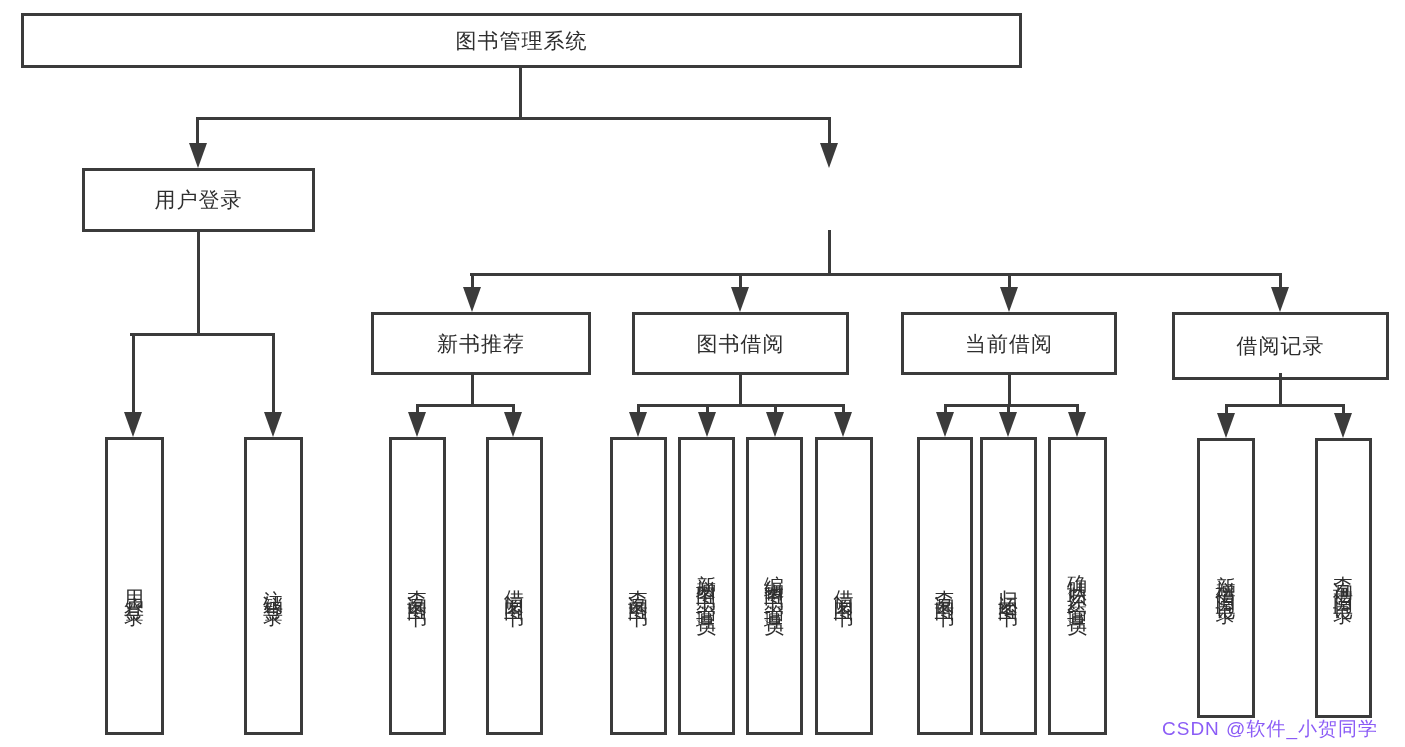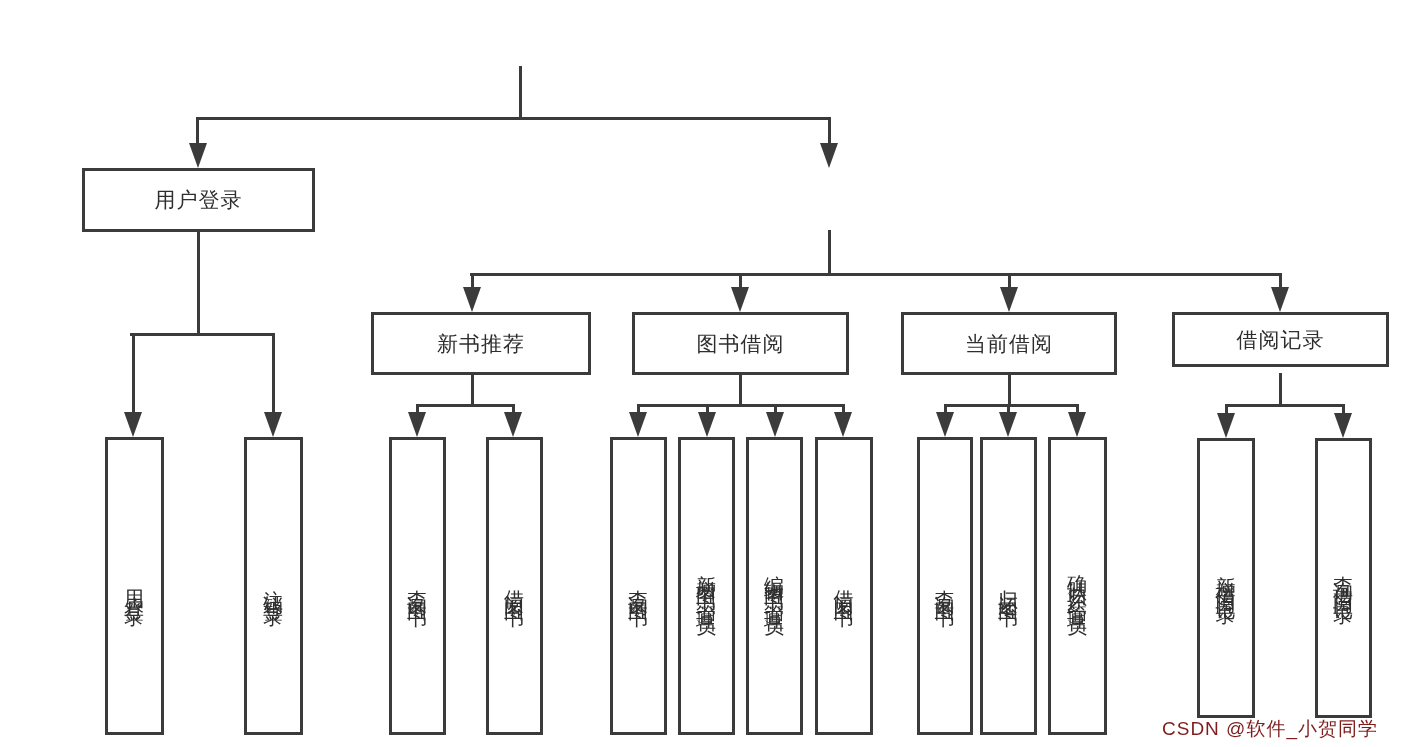--- a/index.html
+++ b/index.html
@@ -33,30 +33,31 @@
   .arrow{
     position:absolute;width:0;height:0;
     border-left:9px solid transparent;
     border-right:9px solid transparent;
     border-top:25px solid #3b3b3b;
   }
   .watermark{
     position:absolute;
     left:1162px;top:716px;
     font-size:19px;
-    color:#7f1d1d;
+    color:#8b5cf6;
     letter-spacing:1px;
     white-space:nowrap;
   }
 </style>
 </head>
 <body>
 
 <div id="canvas">
 
+  <div class="box hbox" style="left:21px;top:13px;width:1001px;height:55px;">图书管理系统</div>
 
   <div class="vline" style="left:519px;top:66px;height:52px;"></div>
   <div class="hline" style="left:196px;top:117px;width:635px;"></div>
   <div class="vline" style="left:196px;top:117px;height:29px;"></div>
   <div class="arrow" style="left:189px;top:143px;"></div>
   <div class="vline" style="left:828px;top:117px;height:29px;"></div>
   <div class="arrow" style="left:820px;top:143px;"></div>
 
   <div class="box hbox" style="left:82px;top:168px;width:233px;height:64px;">用户登录</div>
 
@@ -74,21 +75,21 @@
   <div class="vline" style="left:739px;top:273px;height:17px;"></div>
   <div class="arrow" style="left:731px;top:287px;"></div>
   <div class="vline" style="left:1008px;top:273px;height:17px;"></div>
   <div class="arrow" style="left:1000px;top:287px;"></div>
   <div class="vline" style="left:1279px;top:273px;height:17px;"></div>
   <div class="arrow" style="left:1271px;top:287px;"></div>
 
   <div class="box hbox" style="left:371px;top:312px;width:220px;height:63px;">新书推荐</div>
   <div class="box hbox" style="left:632px;top:312px;width:217px;height:63px;">图书借阅</div>
   <div class="box hbox" style="left:901px;top:312px;width:216px;height:63px;">当前借阅</div>
-  <div class="box hbox" style="left:1172px;top:312px;width:217px;height:55px;">借阅记录</div>
+  <div class="box hbox" style="left:1172px;top:312px;width:217px;height:68px;">借阅记录</div>
 
   <div class="vline" style="left:471px;top:373px;height:34px;"></div>
   <div class="hline" style="left:416px;top:404px;width:99px;"></div>
   <div class="vline" style="left:416px;top:404px;height:12px;"></div>
   <div class="arrow" style="left:408px;top:412px;"></div>
   <div class="vline" style="left:512px;top:404px;height:12px;"></div>
   <div class="arrow" style="left:504px;top:412px;"></div>
 
   <div class="vline" style="left:739px;top:373px;height:34px;"></div>
   <div class="hline" style="left:637px;top:404px;width:208px;"></div>

